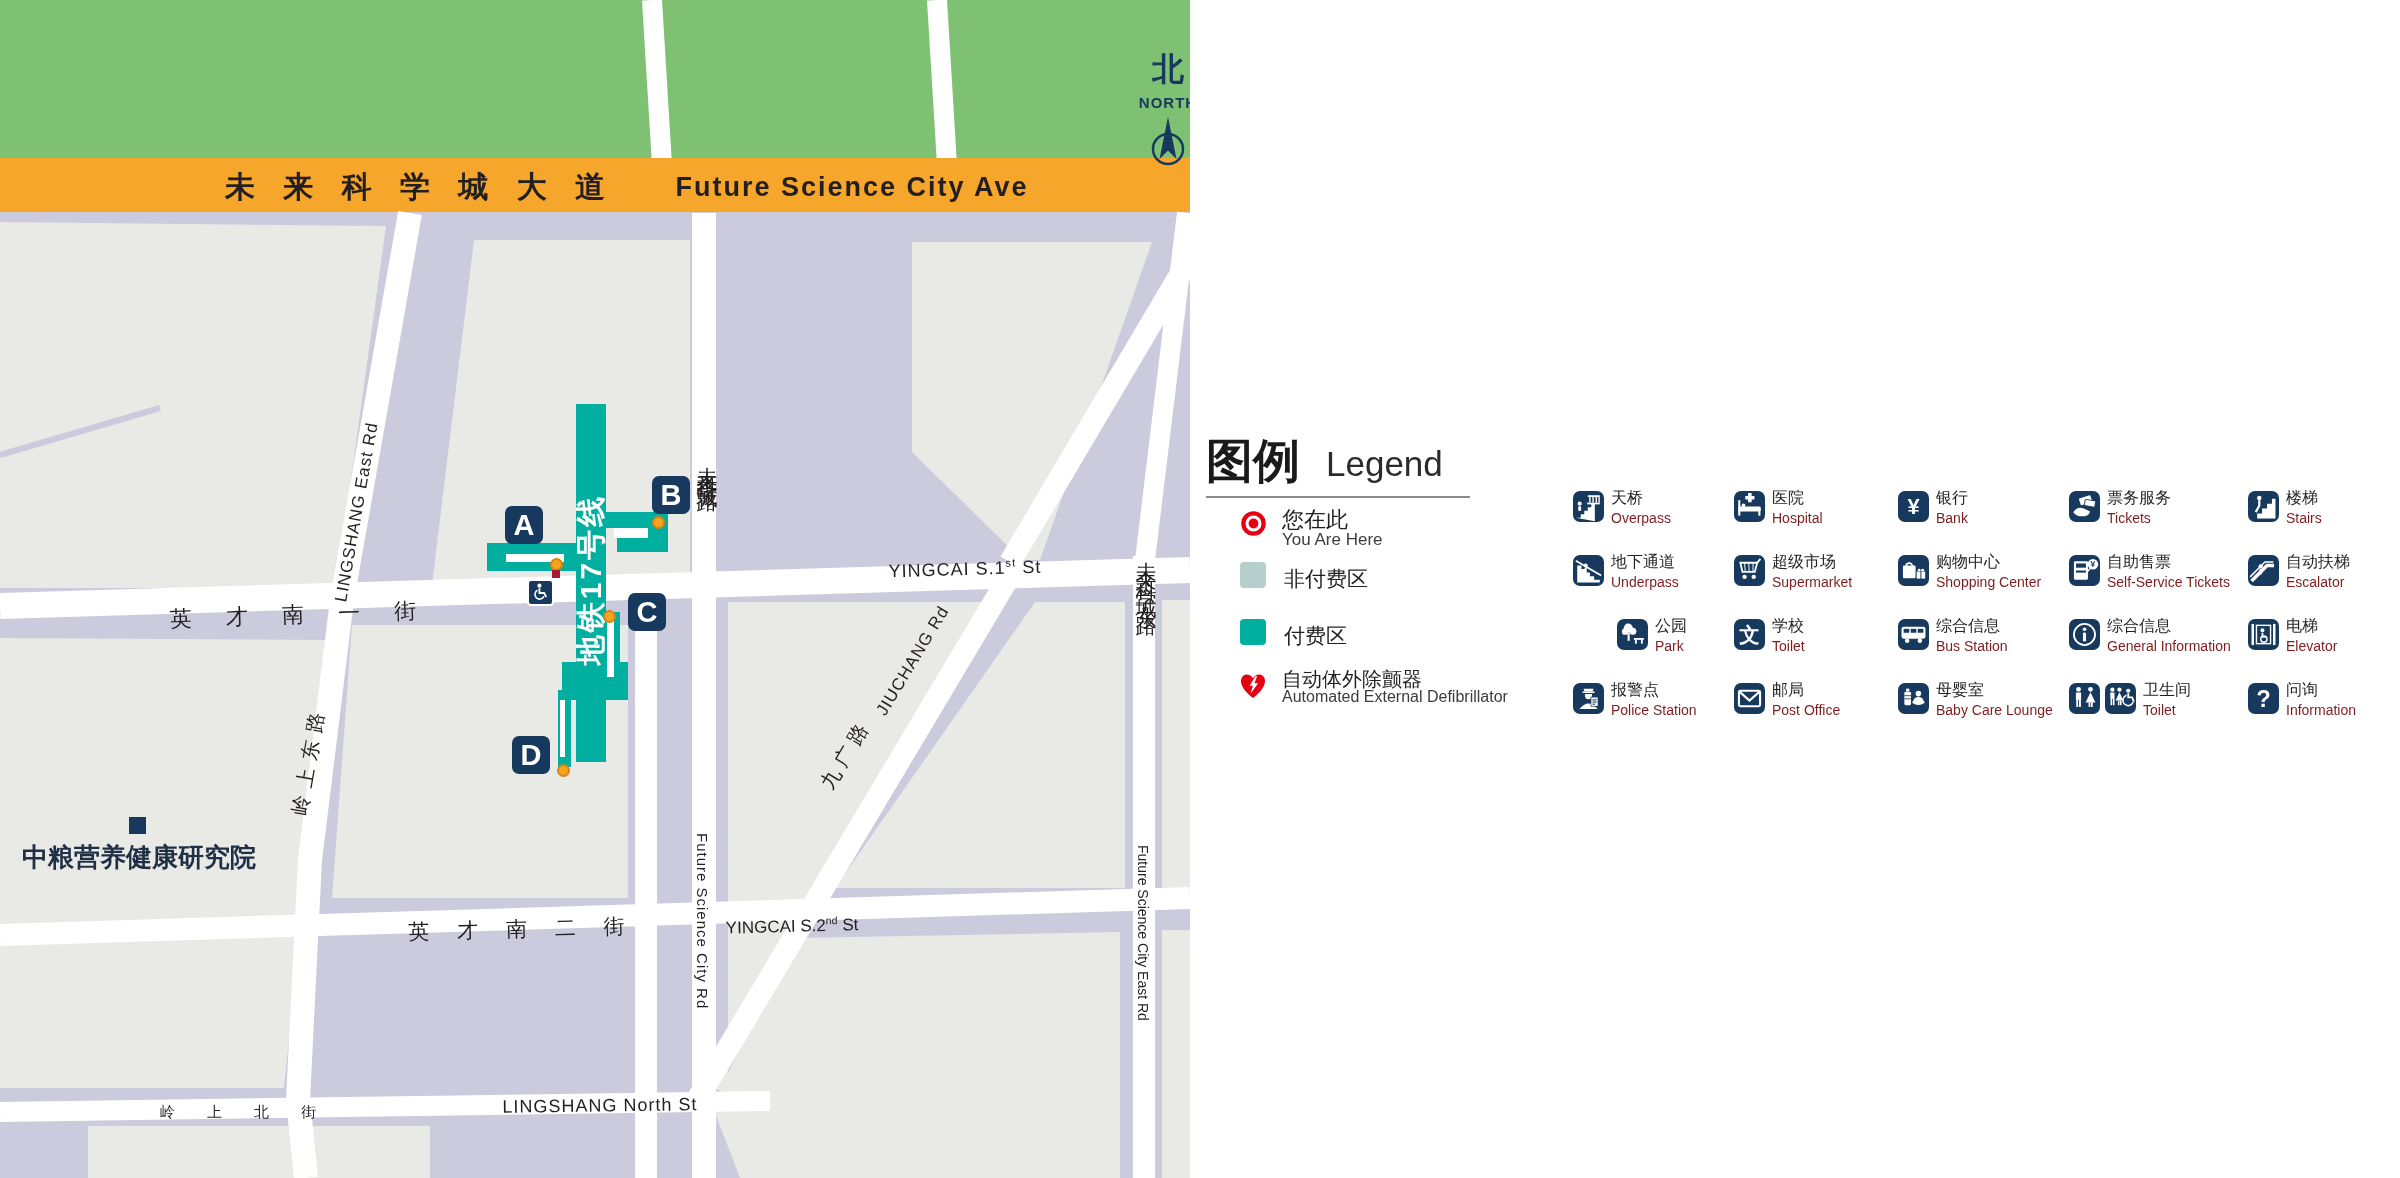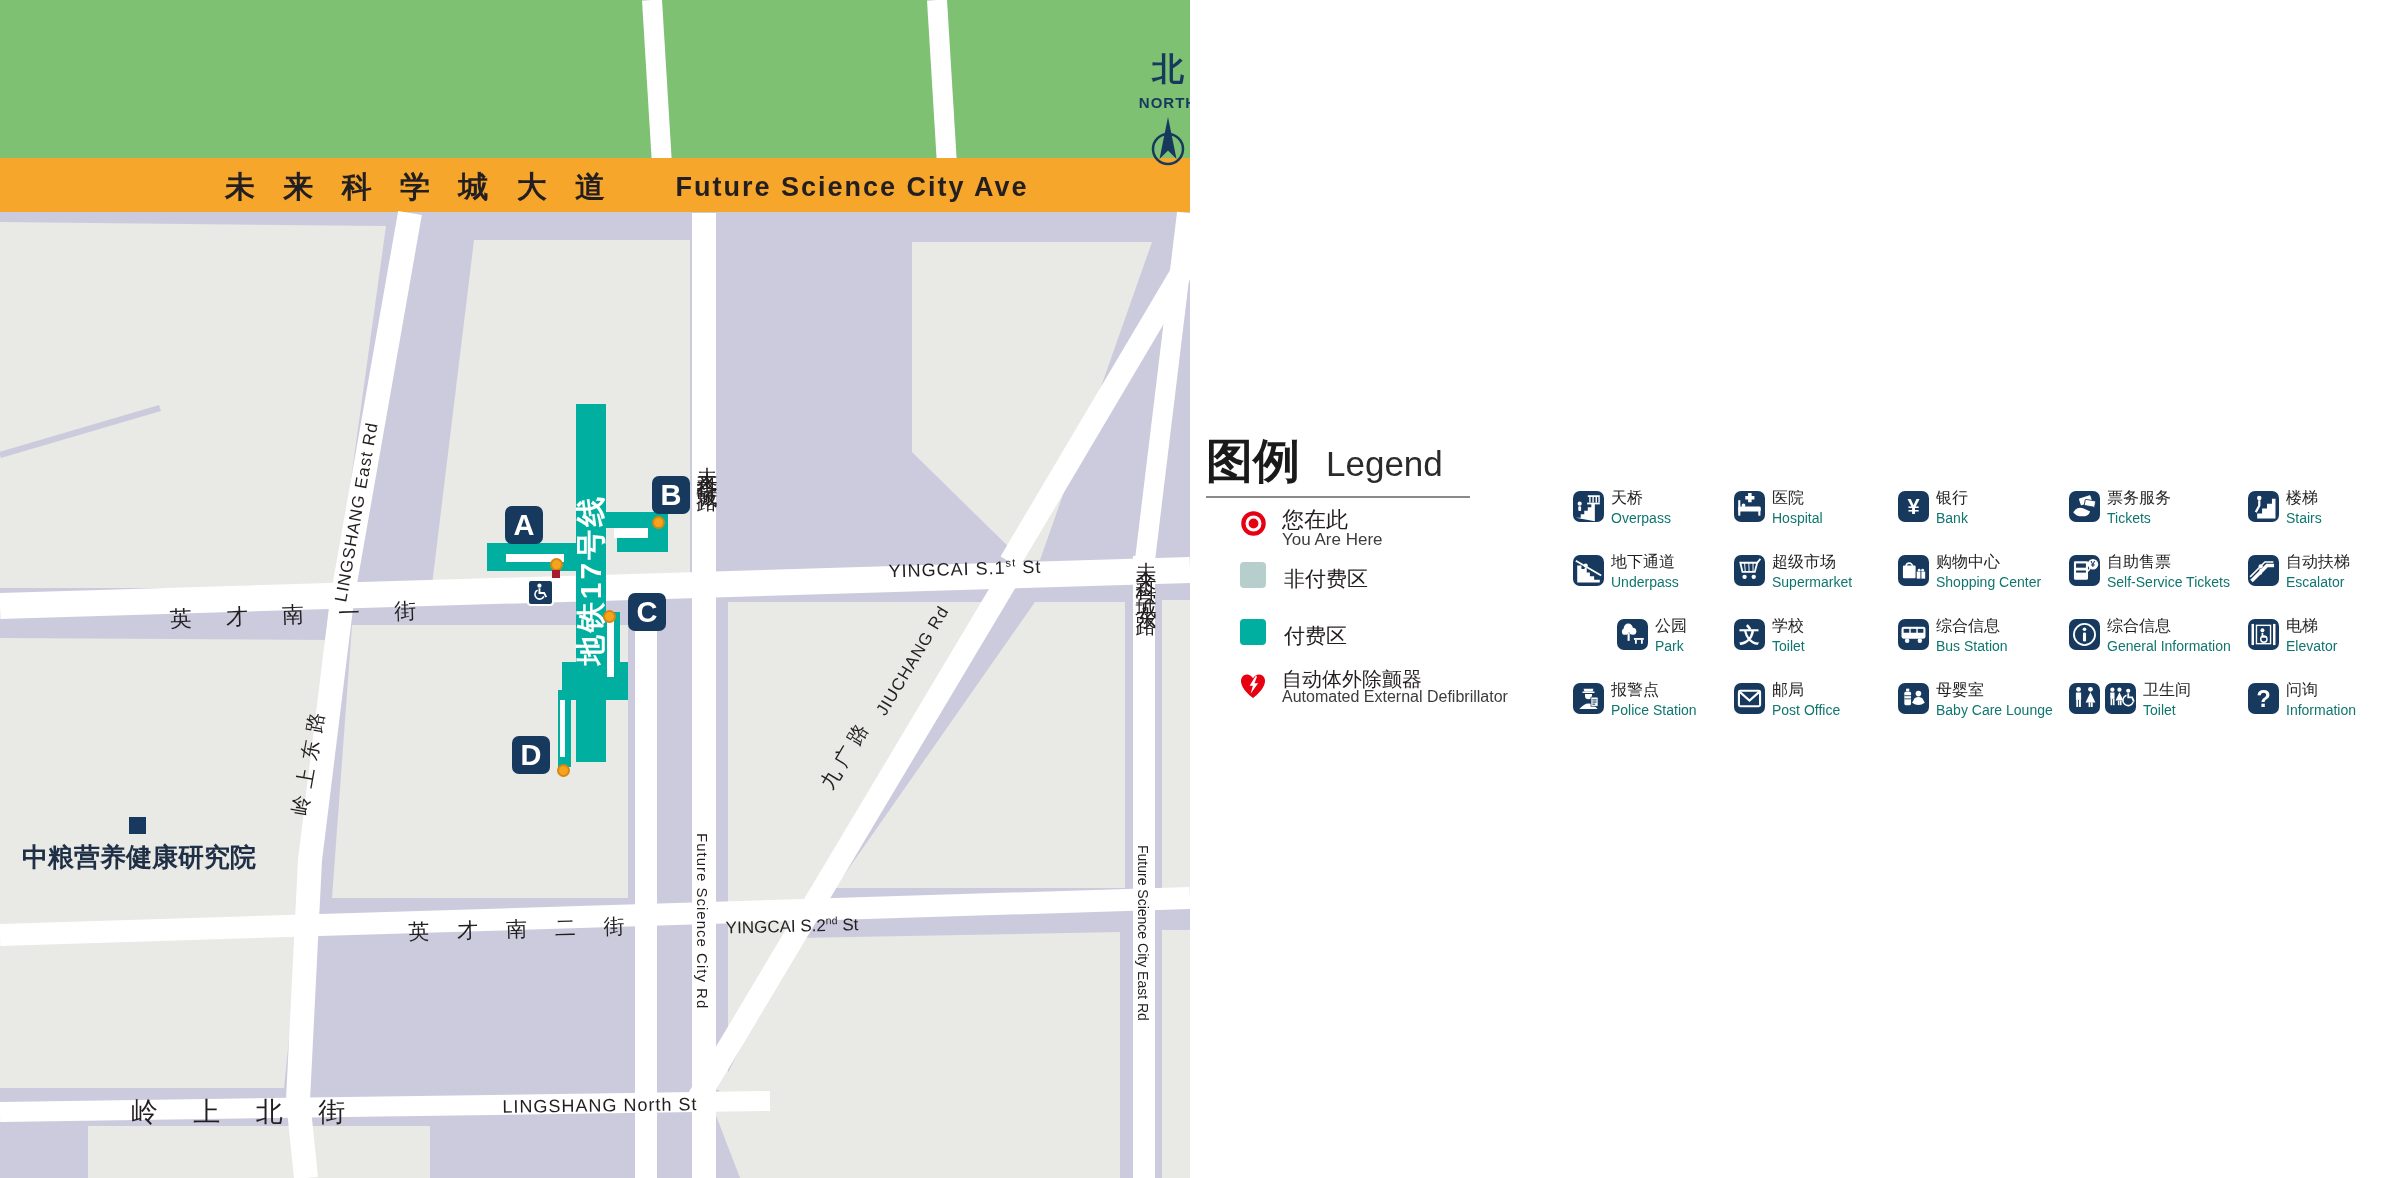--- a/index.html
+++ b/index.html
@@ -30,21 +30,21 @@
   #legend-title-en{position:absolute;left:1326px;top:444px;font-size:35px;color:#2b2b2b;}
   #legend-underline{position:absolute;left:1206px;top:496px;width:264px;height:2px;background:#8a8a8a;}
   .lrow-zh{position:absolute;font-size:21px;color:#231f20;white-space:nowrap;}
   .lrow-en{position:absolute;font-size:16px;color:#3c3c3c;white-space:nowrap;}
   .swatch{position:absolute;width:26px;height:26px;border-radius:4px;}
   .gi{position:absolute;width:170px;height:40px;}
   .gic{position:absolute;left:0;top:0;width:31px;height:31px;background:#16395d;border-radius:7px;}
   .gic svg{width:100%;height:100%;display:block;}
   .gic2{left:36px;}
   .gzh{position:absolute;left:38px;top:-3px;font-size:16px;color:#231f20;white-space:nowrap;}
-  .gen{position:absolute;left:38px;top:19px;font-size:14px;color:#0f766e;white-space:nowrap;}
+  .gen{position:absolute;left:38px;top:19px;font-size:14px;color:#7f1d1d;white-space:nowrap;}
   .gi.wide .gzh{left:74px;} .gi.wide .gen{left:74px;}
 </style>
 </head>
 <body>
 
 <svg width="0" height="0" style="position:absolute">
   <defs>
     <symbol id="sym-overpass" viewBox="0 0 44 44">
       <rect x="21" y="6" width="17" height="2.5" fill="#fff"></rect>
       <rect x="23" y="8.5" width="2" height="8" fill="#fff"></rect>
@@ -317,21 +317,21 @@
     <div class="ml vup" style="left:693px;top:450px;font-size:21px;letter-spacing:5px;transform:none;">未来科学城路</div>
     <div class="ml vrot" style="left:694px;top:833px;font-size:15px;letter-spacing:1px;transform:none;">Future Science City Rd</div>
     <div class="ml" style="left:913px;top:661px;font-size:17px;letter-spacing:1px;transform:translate(-50%,-50%) rotate(-59deg);">JIUCHANG Rd</div>
     <div class="ml" style="left:846px;top:754px;font-size:20px;letter-spacing:6px;transform:translate(-50%,-50%) rotate(-59deg);">九广路</div>
     <div class="ml vup" style="left:1132px;top:545px;font-size:21px;letter-spacing:9px;transform:none;">未来科学城东路</div>
     <div class="ml vrot" style="left:1135px;top:845px;font-size:14px;transform:none;">Future Science City East Rd</div>
     <div class="ml" style="left:522px;top:929px;font-size:21px;letter-spacing:11px;transform:translate(-50%,-50%) rotate(-1.5deg);">英 才 南 二 街</div>
     <div class="ml" style="left:792px;top:926px;font-size:17px;transform:translate(-50%,-50%) rotate(-1.5deg);">
       <span>YINGCAI S.2</span><sup>nd</sup><span> St</span>
     </div>
-    <div class="ml" style="left:245px;top:1112px;font-size:27px;letter-spacing:14px;">岭 上 北 街</div>
+    <div class="ml" style="left:245px;top:1112px;font-size:15px;letter-spacing:14px;">岭 上 北 街</div>
     <div class="ml" style="left:600px;top:1106px;font-size:18px;letter-spacing:1px;transform:translate(-50%,-50%) rotate(-0.8deg);">LINGSHANG North St</div>
 
     
     <div class="abs" style="left:129px;top:817px;width:17px;height:17px;background:#16395d;"></div>
     <div class="abs" style="left:22px;top:840px;font-size:26px;font-weight:600;color:#1f2f45;white-space:nowrap;">中粮营养健康研究院</div>
 
     
     <div id="north">
       <div class="nzh">北</div>
       <div class="nen">NORTH</div>

